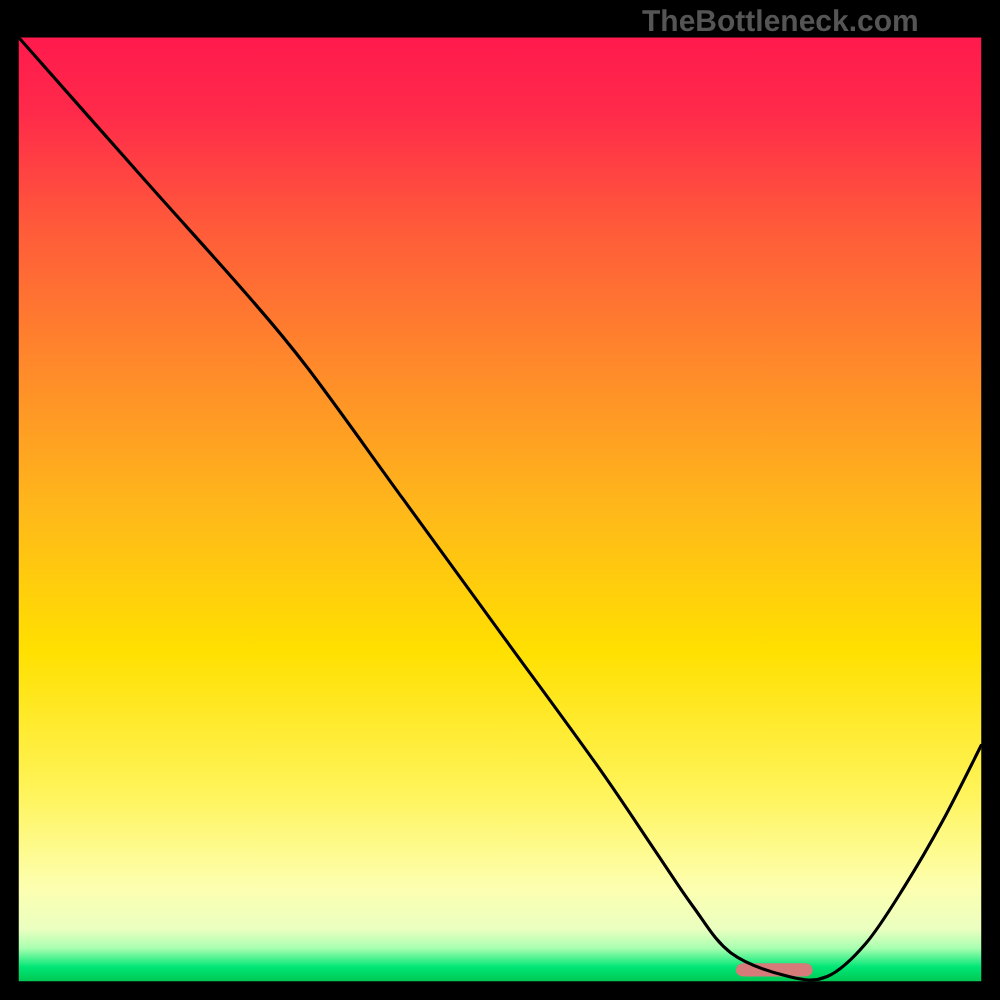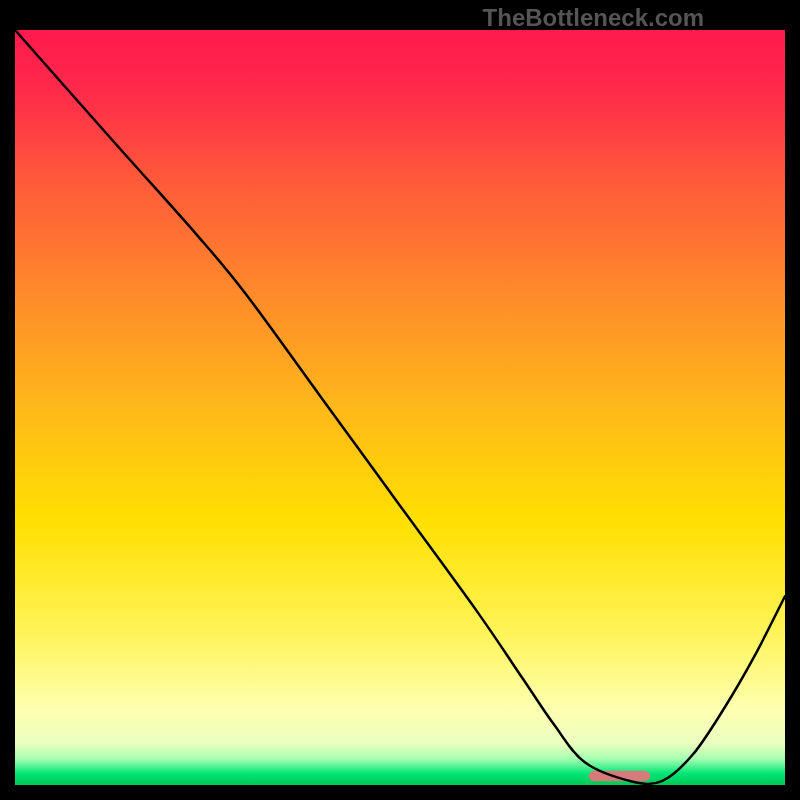--- a/index.html
+++ b/index.html
@@ -8,20 +8,21 @@
     width: 800px;
     height: 800px;
     overflow: hidden;
     background: #000000;
     font-family: Arial, Helvetica, sans-serif;
   }
   .chart-container {
     position: relative;
     width: 716px;
     height: 800px;
+    padding-left: 31px;
   }
   .watermark {
     position: absolute;
     top: 4px;
     right: 12px;
     font-size: 24px;
     font-weight: bold;
     color: #555555;
     z-index: 10;
   }

